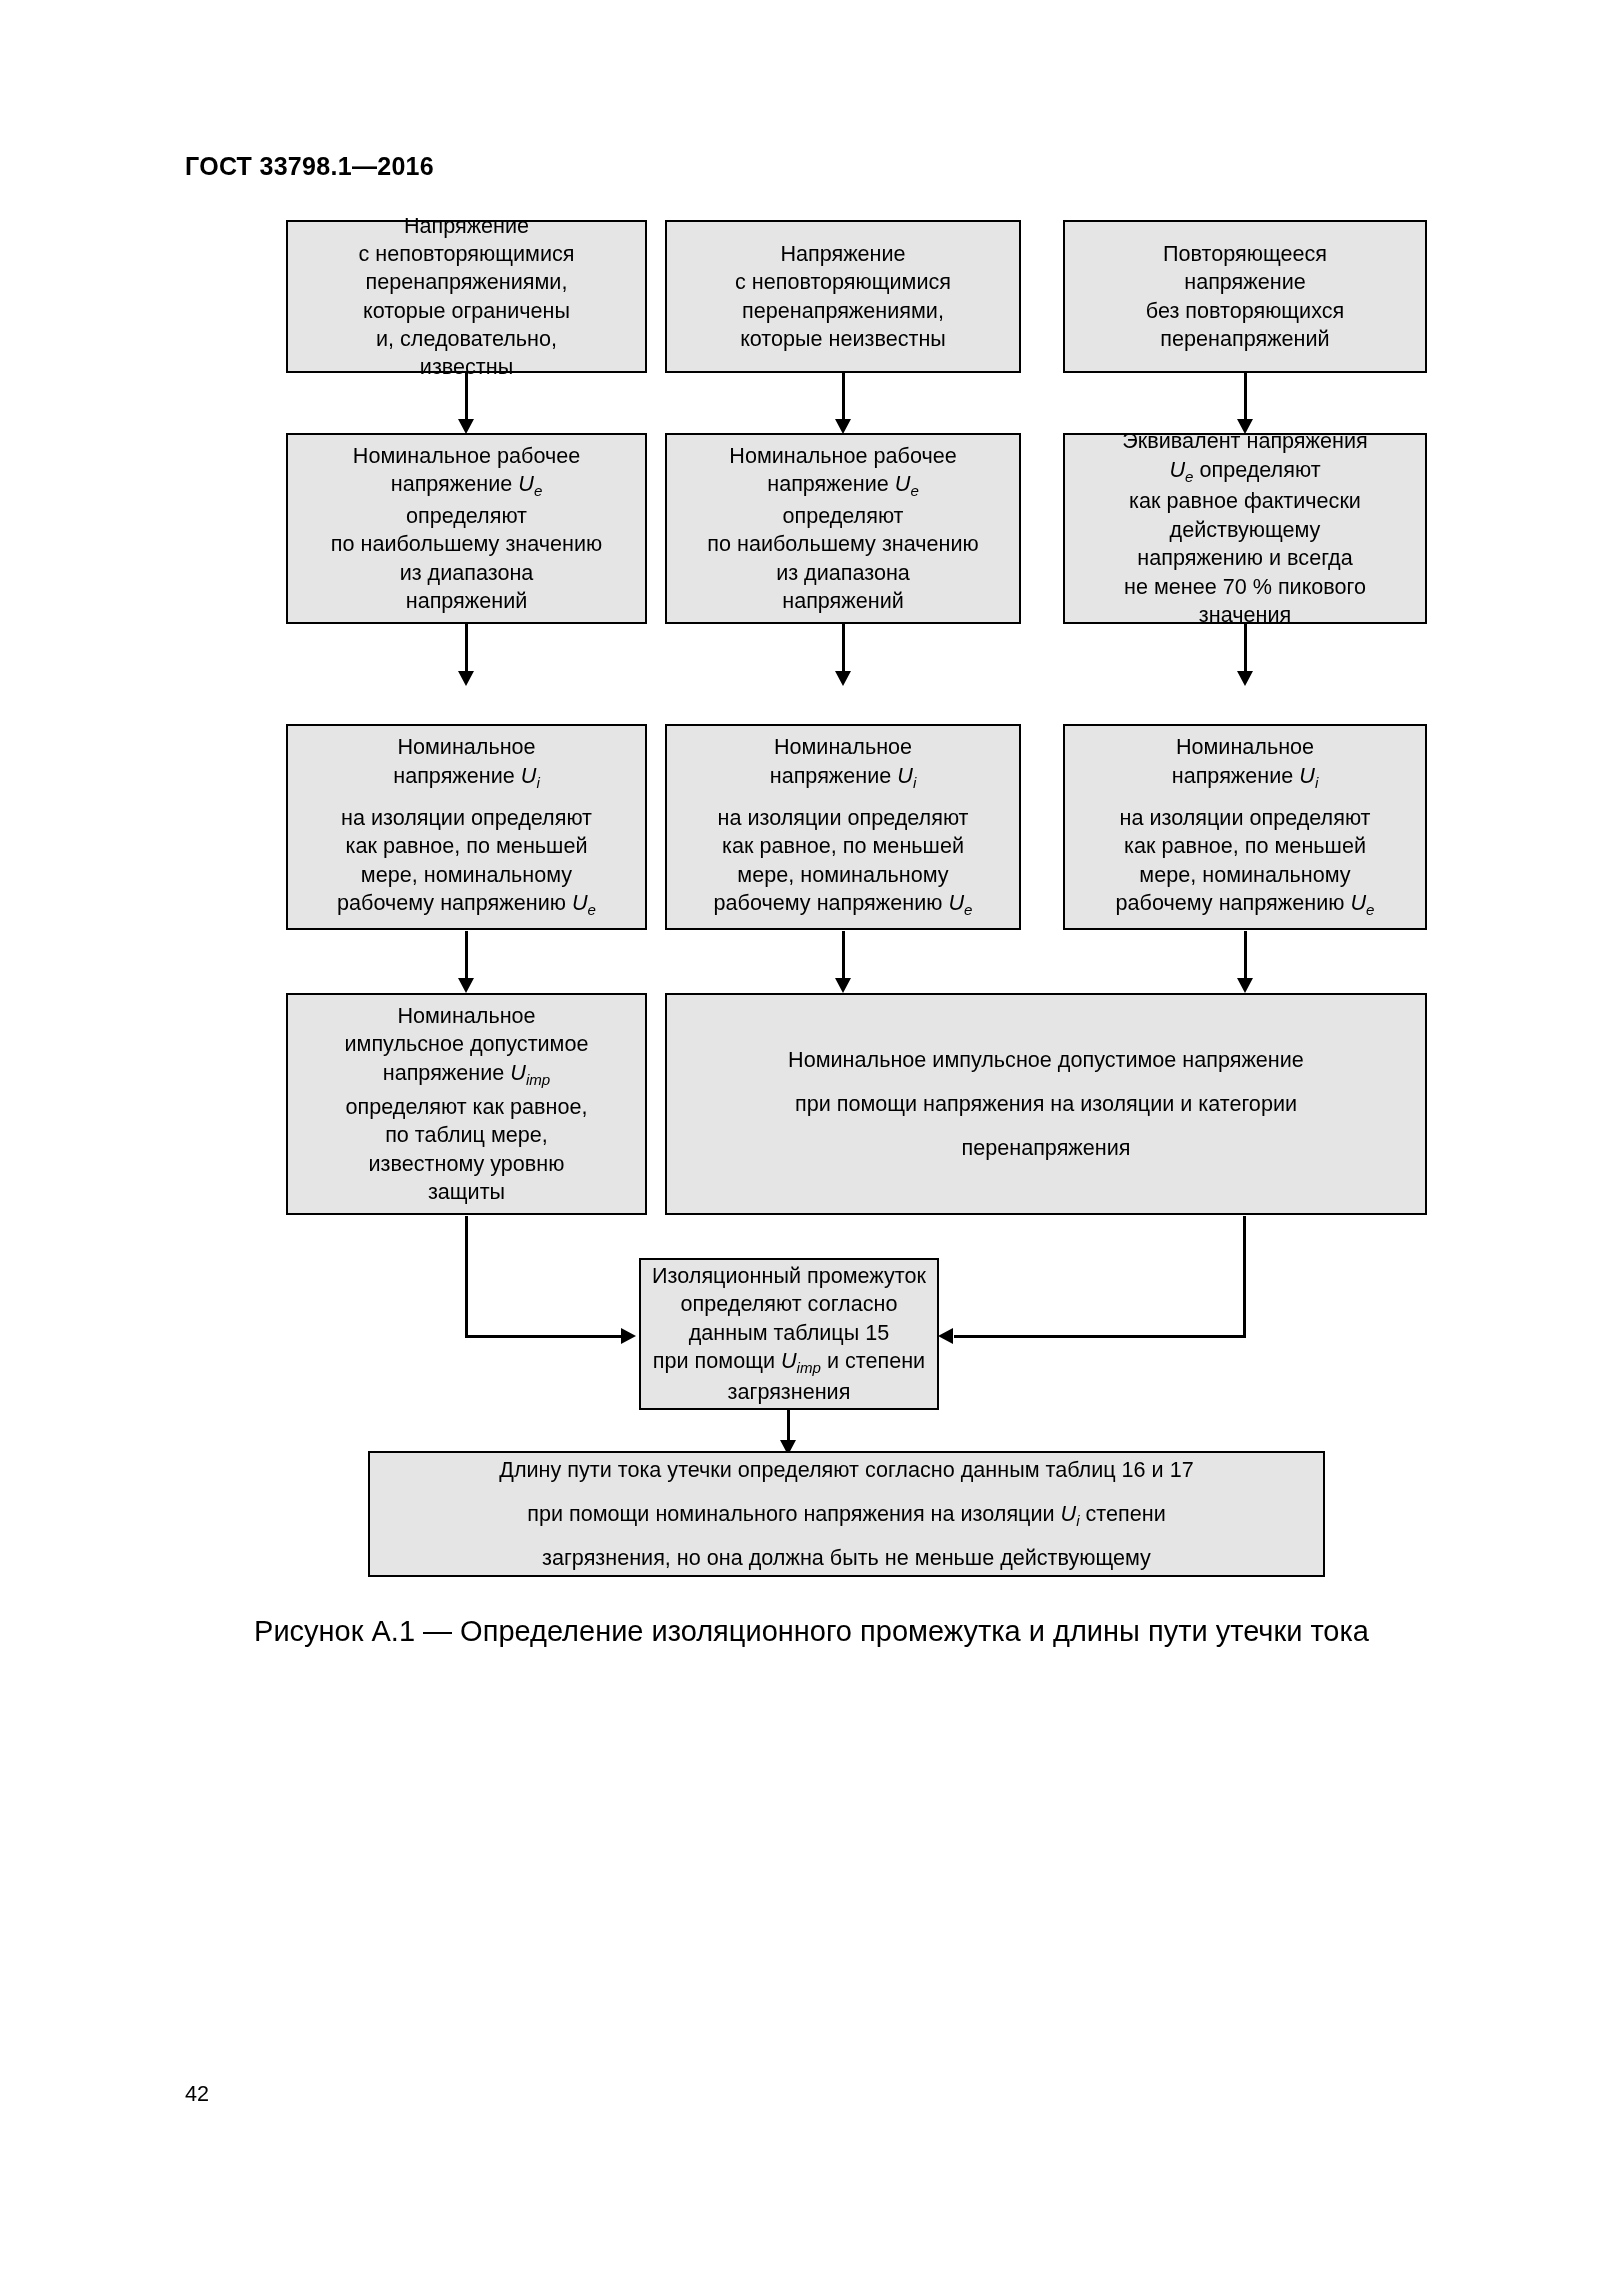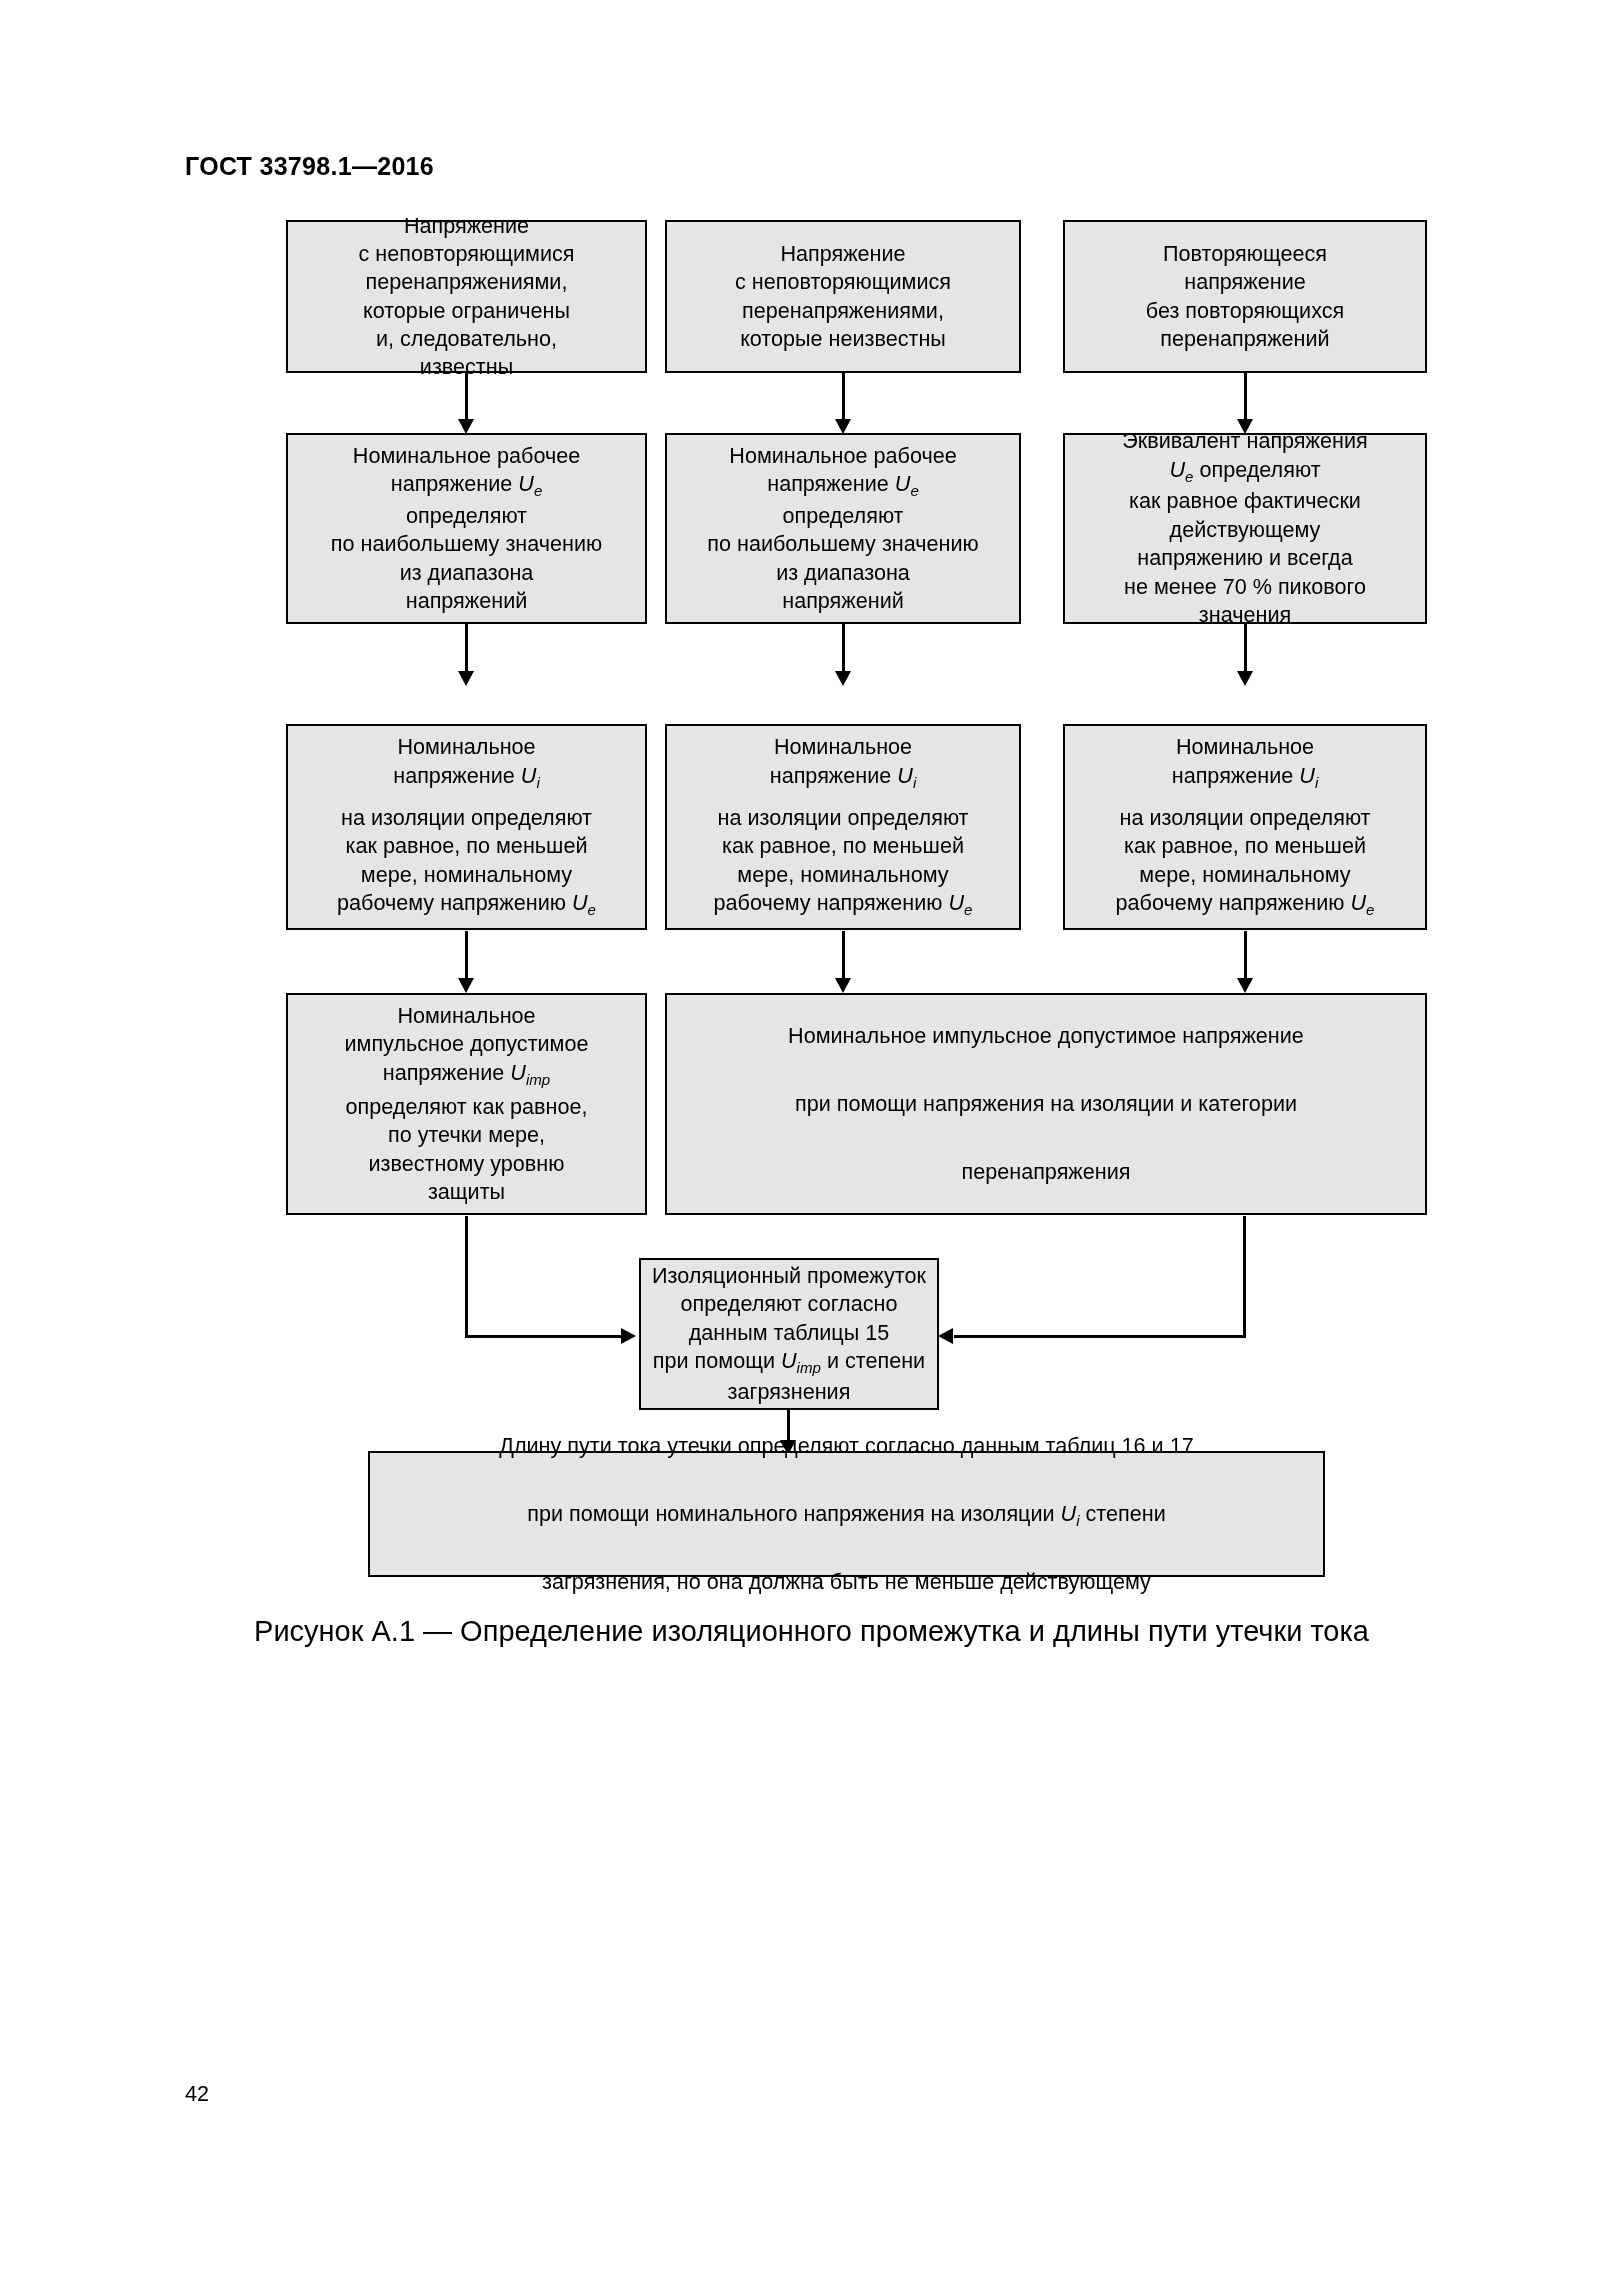--- a/index.html
+++ b/index.html
@@ -57,21 +57,21 @@
     align-items: center;
     justify-content: center;
     text-align: center;
     font-size: 21.6px;
     line-height: 1.30;
     padding: 6.5px 9.2px;
     z-index: 3;
   }
   .fbox .ln { display: block; white-space: nowrap; }
   .fbox.loose { line-height: 1.32; }
-  .fbox.airy  { line-height: 2.05; gap: 24px; }
+  .fbox.airy  { line-height: 2.05; }
   .gap-sm { height: 10.5px; }
 
   
   var { font-style: italic; font-family: "Liberation Serif", serif; font-weight: normal; }
   var.sans { font-family: "Liberation Sans", sans-serif; font-style: italic; }
   sub { font-size: 0.70em; font-style: italic; }
 
   
   .vline {
     position: absolute;
@@ -221,21 +221,21 @@
   <div class="arrow-down" style="left:835px; top:978px;"></div>
   <div class="vline" style="left:1244px; top:931px; height:51px;"></div>
   <div class="arrow-down" style="left:1237px; top:978px;"></div>
 
   <div class="fbox loose" style="left:286px; top:993px; width:361px; height:222px;">
     <span class="ln">Номинальное</span>
     <span class="ln">импульсное допустимое</span>
     <span class="ln">напряжение&nbsp;<var class="sans">U</var><sub>imp</sub></span>
     <span class="gap-sm"></span>
     <span class="ln">определяют как равное,</span>
-    <span class="ln">по утечки мере,</span>
+    <span class="ln">по таблиц мере,</span>
     <span class="ln">известному уровню</span>
     <span class="ln">защиты</span>
   </div>
 
   <div class="fbox airy" style="left:665px; top:993px; width:762px; height:222px;">
     <span class="ln">Номинальное импульсное допустимое напряжение</span>
     <span class="ln">при помощи напряжения на изоляции и категории</span>
     <span class="ln">перенапряжения</span>
   </div>
 

